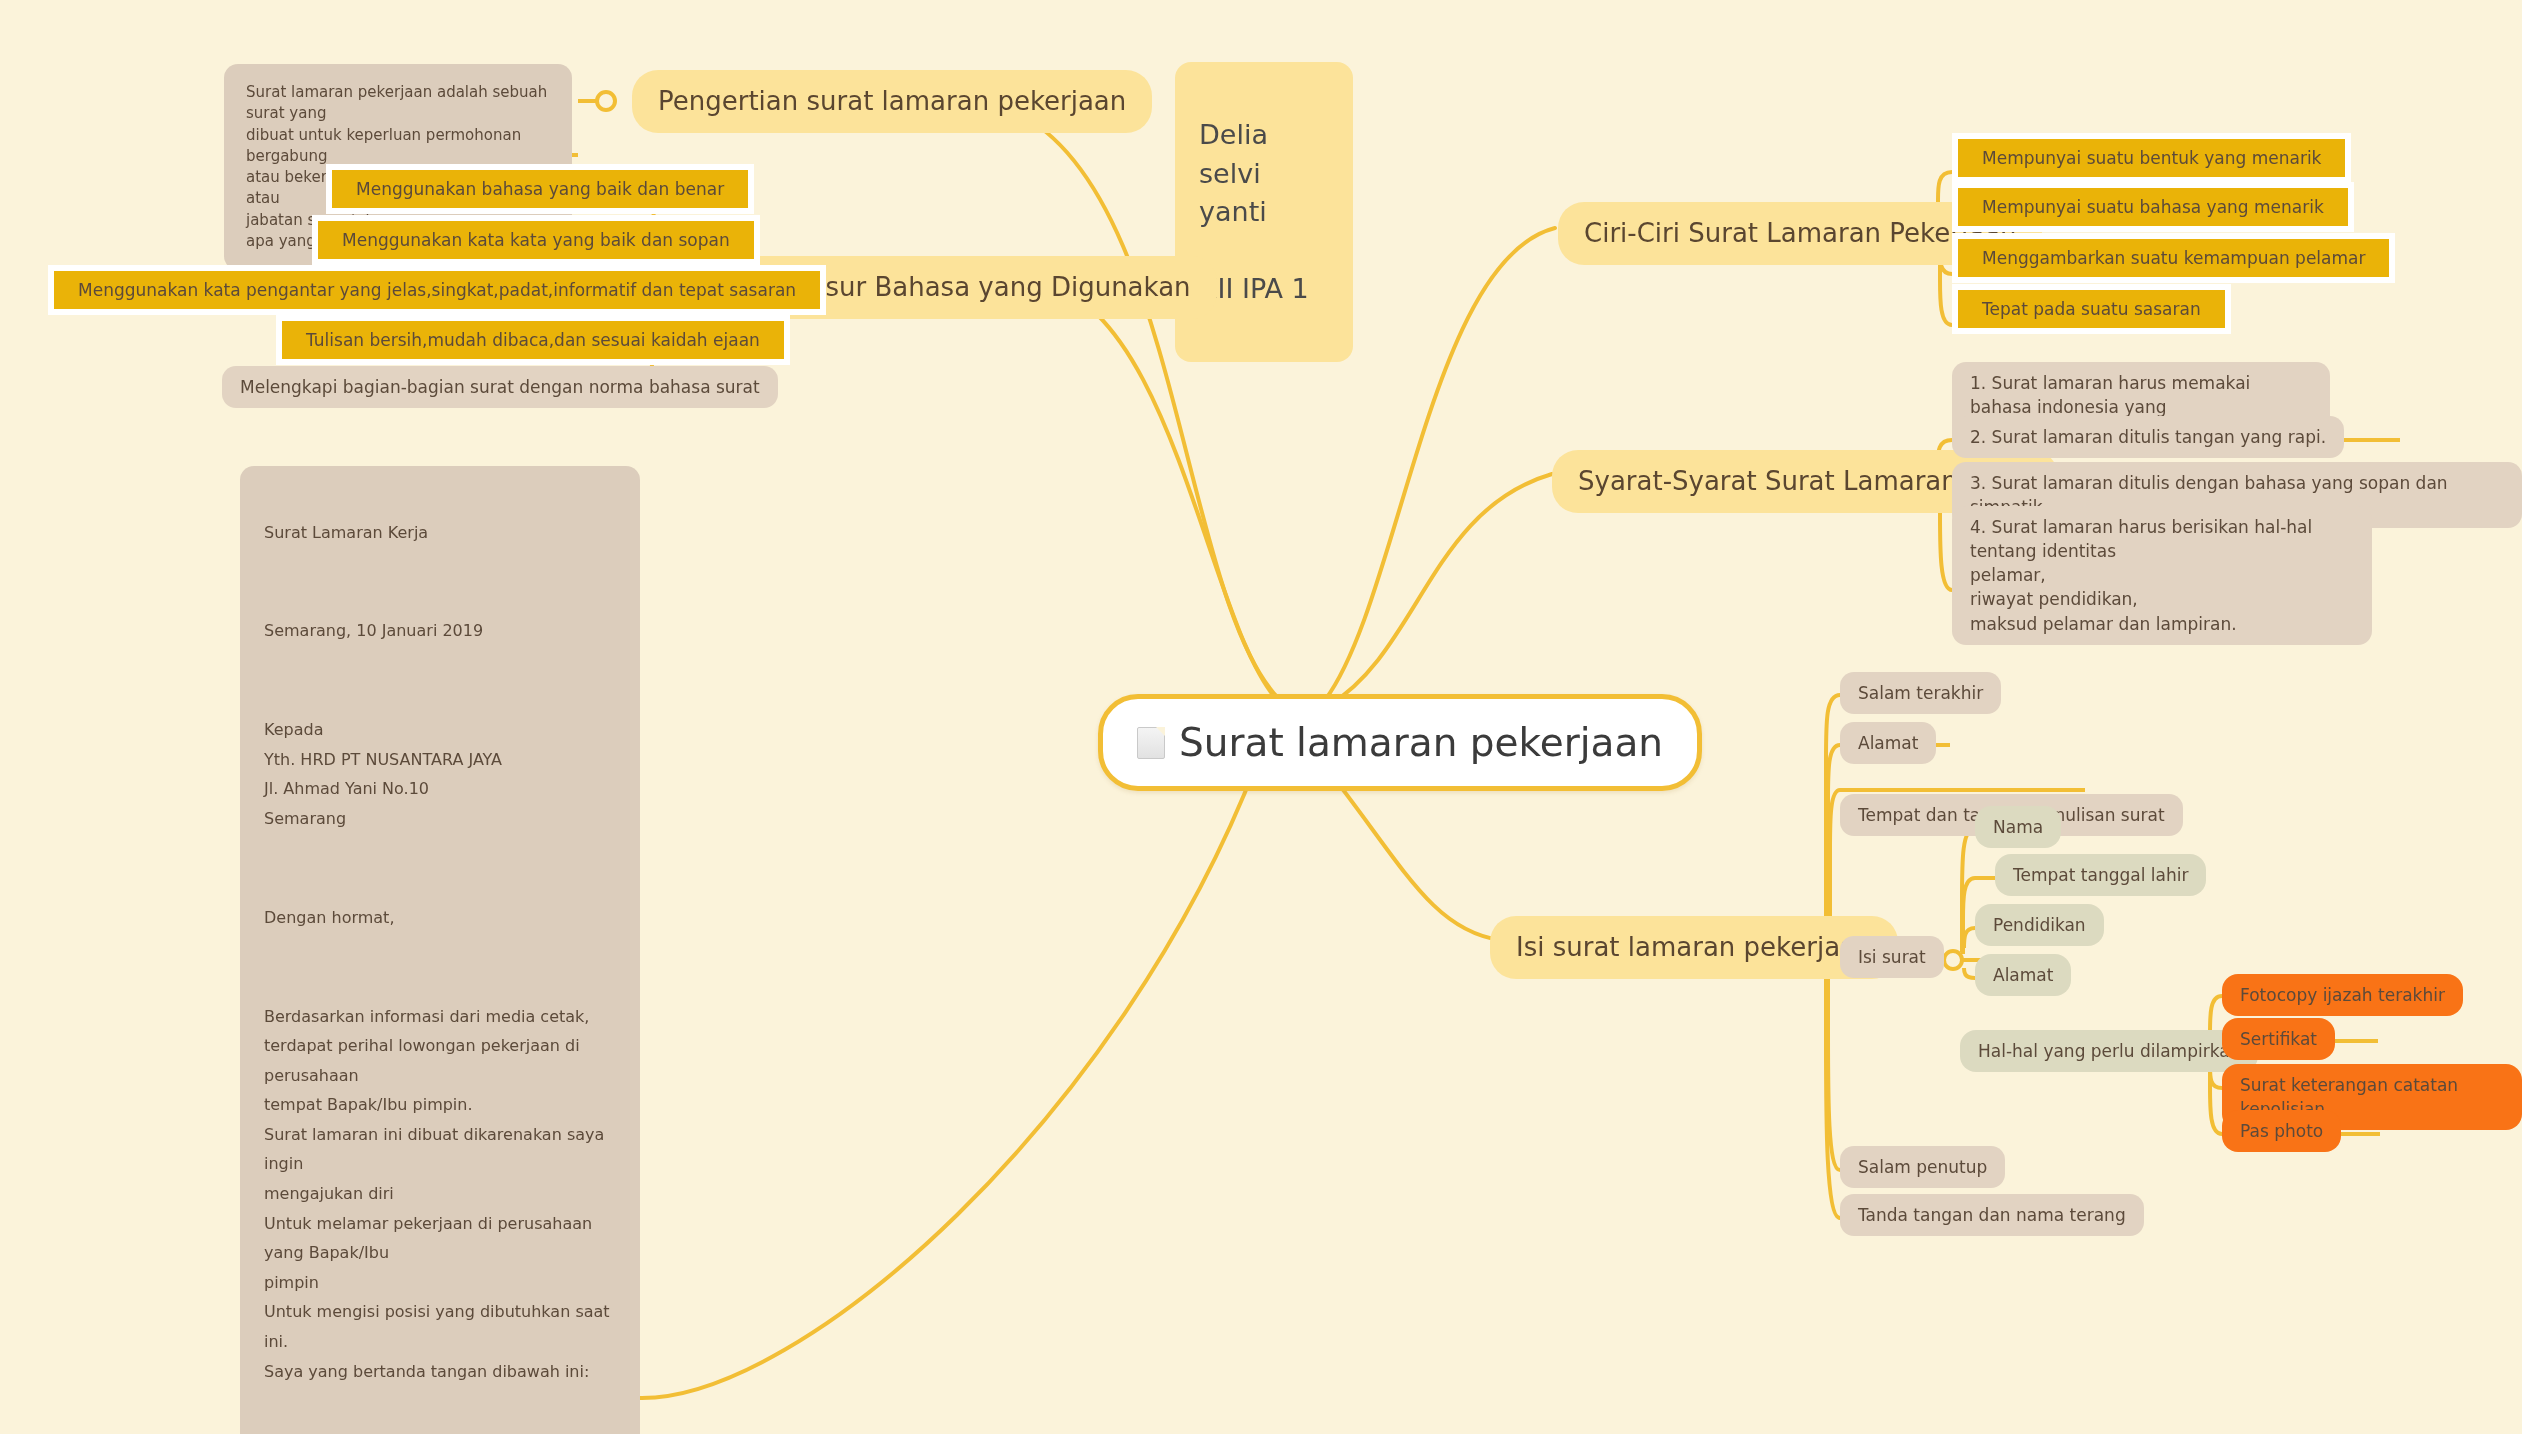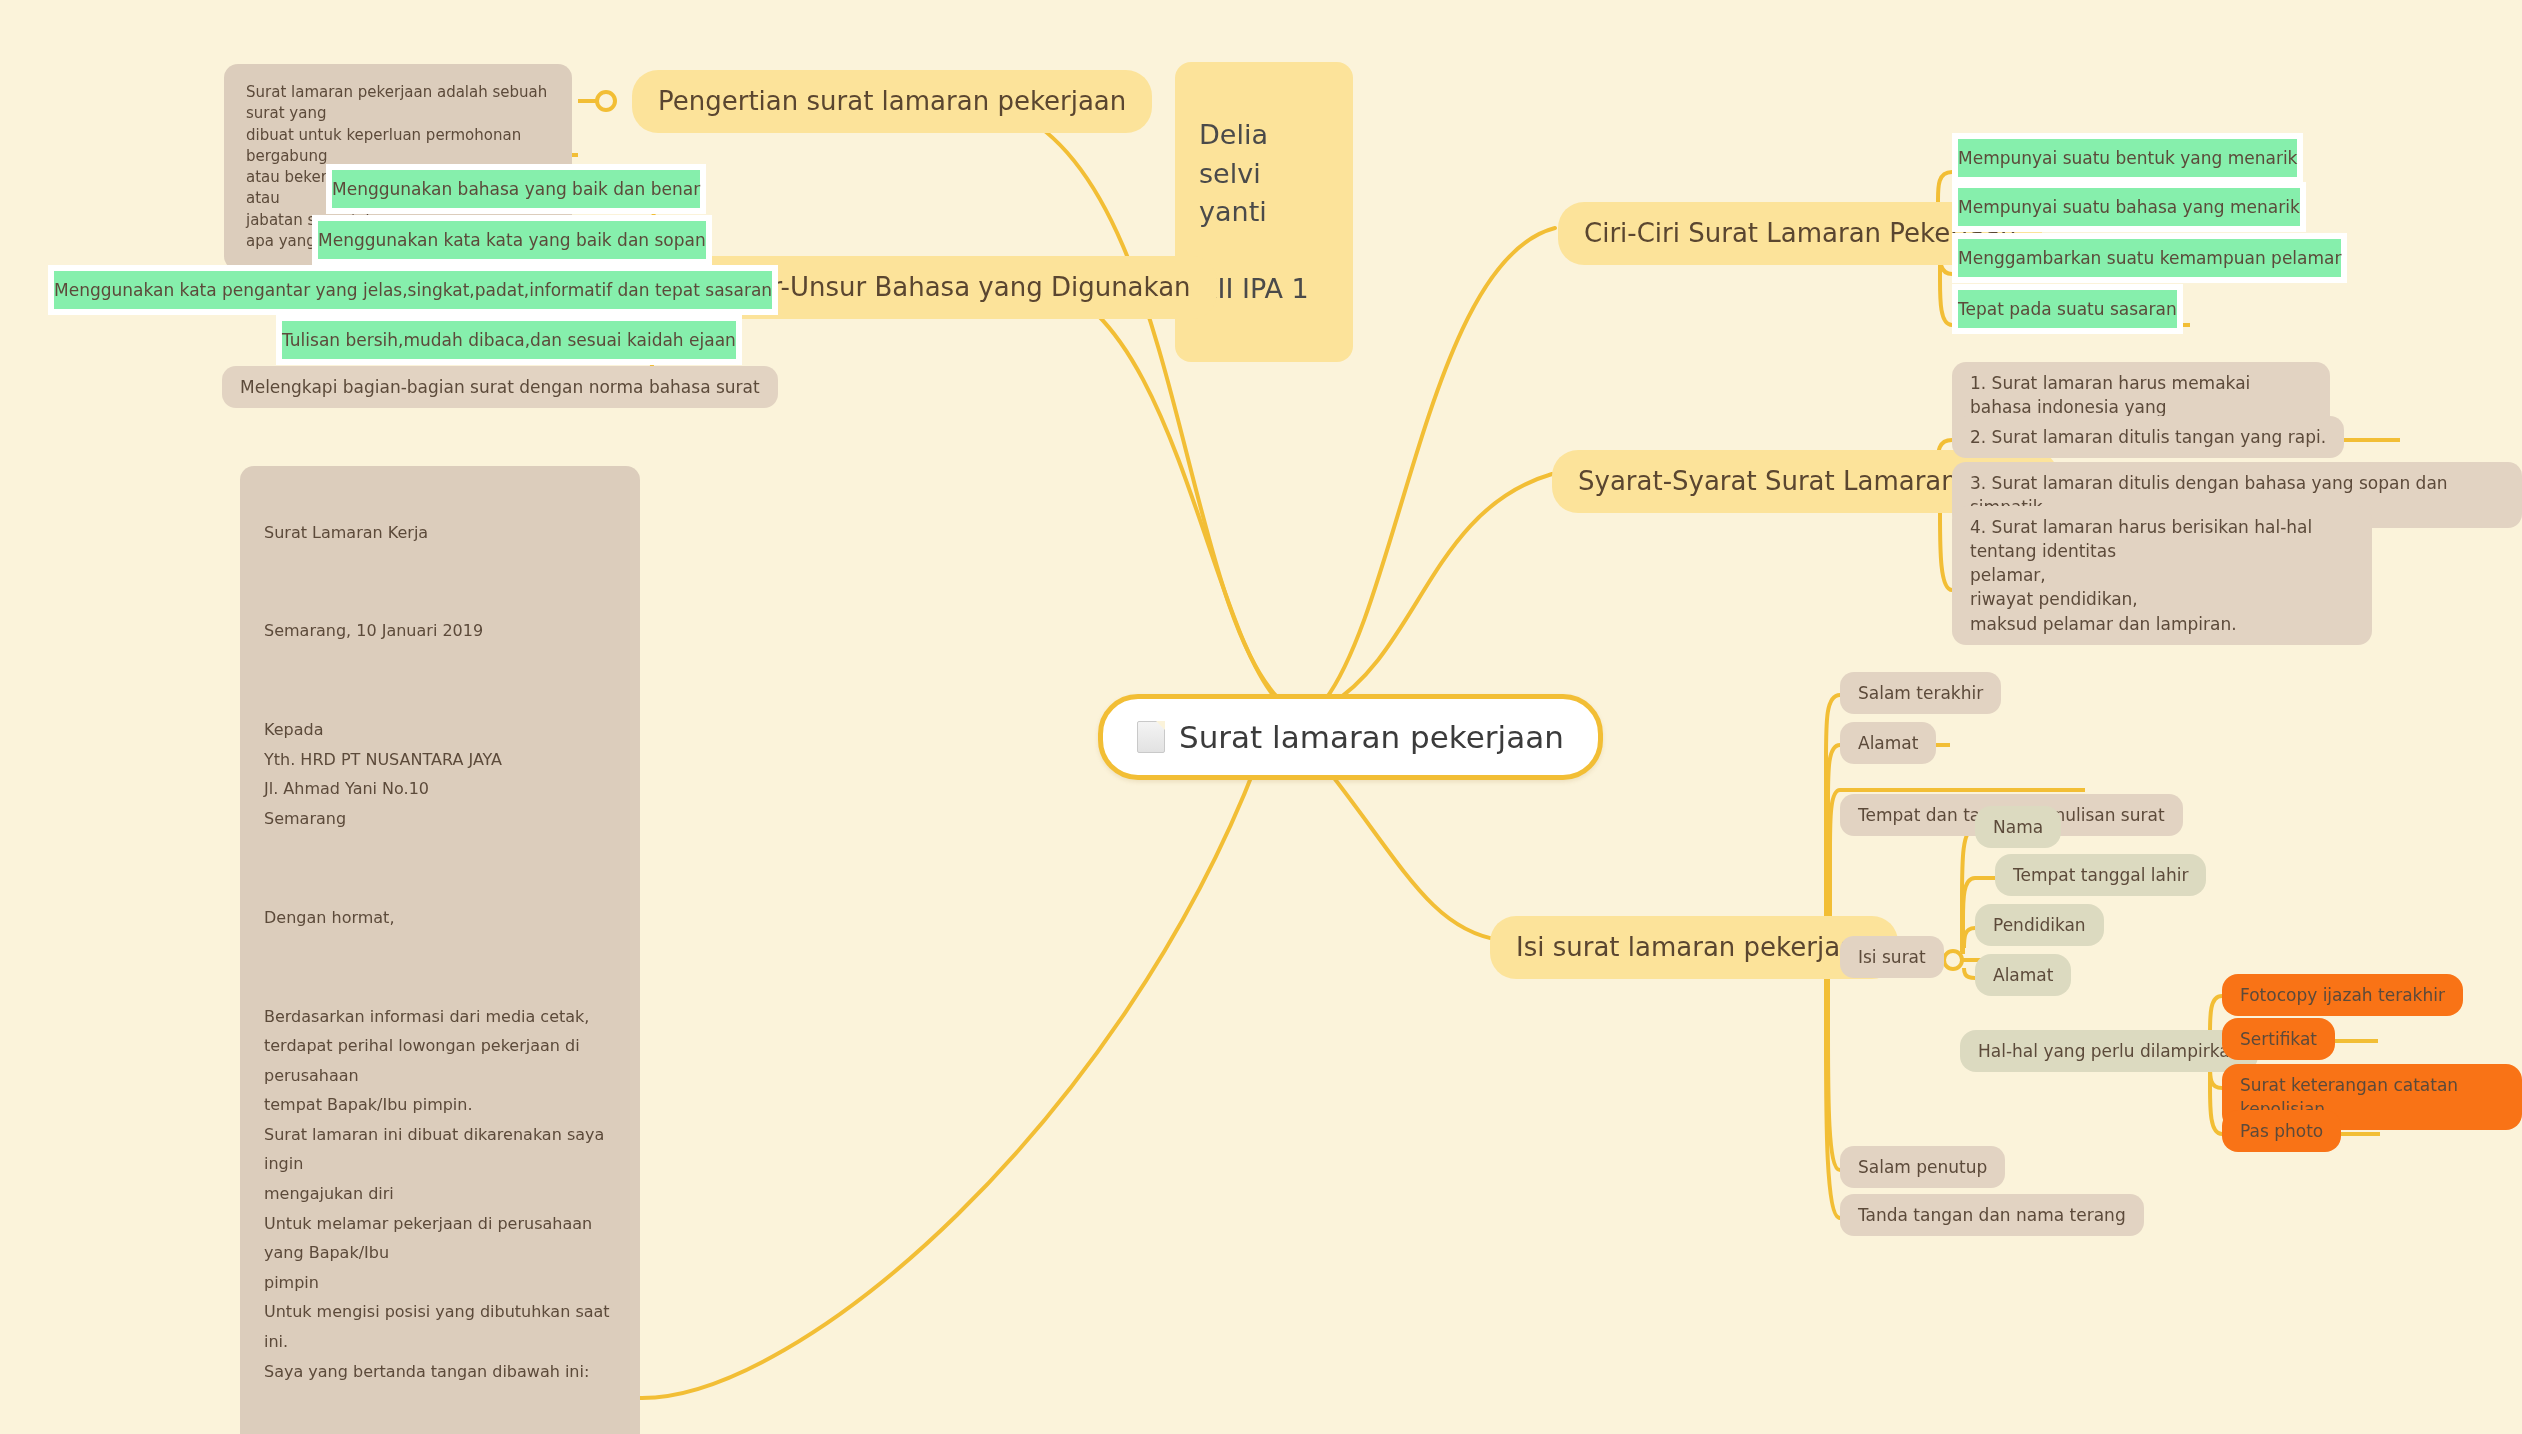--- a/index.html
+++ b/index.html
@@ -12,21 +12,21 @@
   #canvas{position:absolute;left:0;top:0;width:2522px;height:1434px;}
   svg#wires{position:absolute;left:0;top:0;width:2522px;height:1434px;pointer-events:none;}
   .node{position:absolute;box-sizing:border-box;color:#5C4A3A;
         font-family:"DejaVu Sans","Liberation Sans",sans-serif;
         line-height:1.42;white-space:pre-line;}
 
   
   .root{
     background:#FFFFFF;border:5px solid #F2BE35;border-radius:40px;
     display:flex;align-items:center;gap:14px;
-    padding:16px 34px;font-size:31px;color:#3B3B3B;
+    padding:16px 34px;font-size:39px;color:#3B3B3B;
     box-shadow:0 2px 4px rgba(170,140,70,.18);
   }
   .root .doc-ico{
     width:26px;height:30px;flex:none;position:relative;display:inline-block;
     background:linear-gradient(#F4F4F4,#E2E2E2);
     border:1px solid #C9C9C9;border-radius:2px;
   }
   .root .doc-ico:after{
     content:"";position:absolute;right:-1px;top:-1px;
     border-width:0 9px 9px 0;border-style:solid;
@@ -35,21 +35,21 @@
 
   
   .l1{
     background:#FCE39A;border-radius:26px;padding:13px 26px;
     font-size:26px;color:#5A4630;
   }
 
   
   .tan{background:#E2D3C2;border-radius:14px;padding:9px 18px;font-size:17px;}
   
-  .tanbox{background:#86efac;border:6px solid #FFFFFF;padding:7px 0;font-size:17px;}
+  .tanbox{background:#eab308;border:6px solid #FFFFFF;padding:7px 24px;font-size:17px;}
   
   .olive{background:#DCDAC0;border-radius:16px;padding:9px 18px;font-size:17px;}
   
   .blue{background:#f97316;border-radius:16px;padding:9px 18px;font-size:17px;}
   
   .panel{background:#DCCDBC;border-radius:14px;padding:18px 22px;font-size:16px;}
   
   .namecard{background:#FCE39A;border-radius:16px;padding:16px 24px;font-size:27px;color:#4A4A4A;}
   
   .letter{

